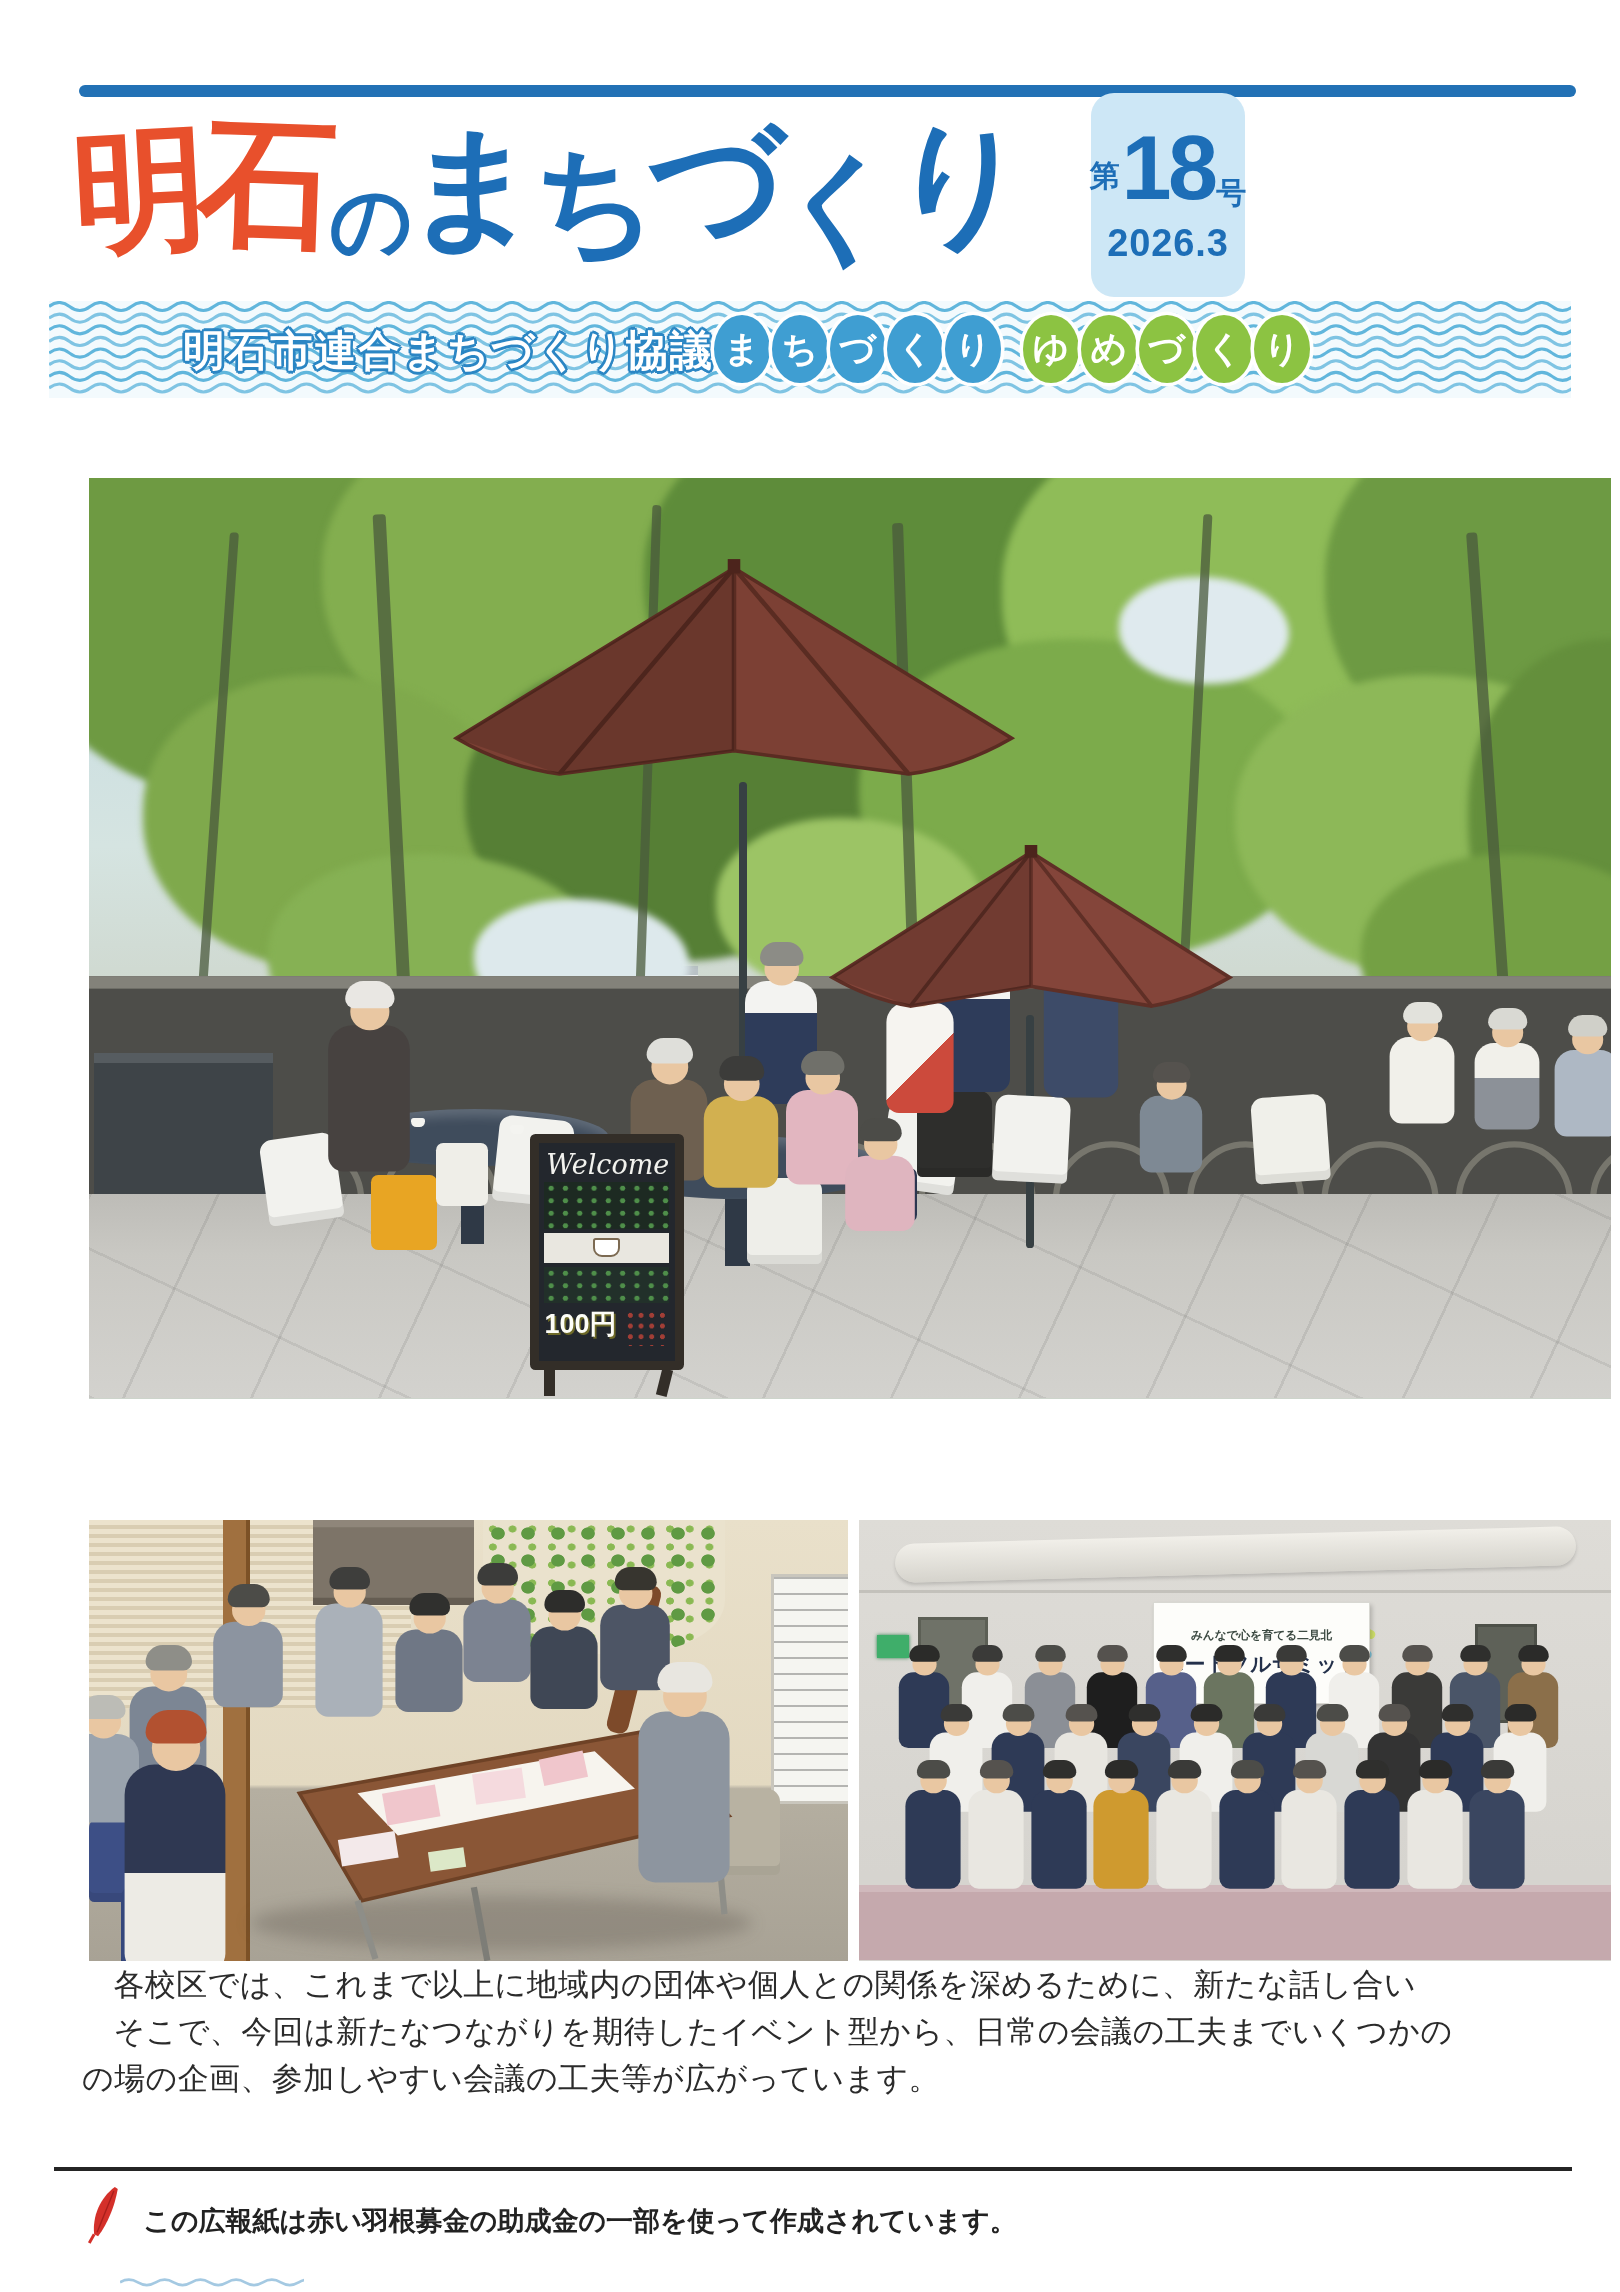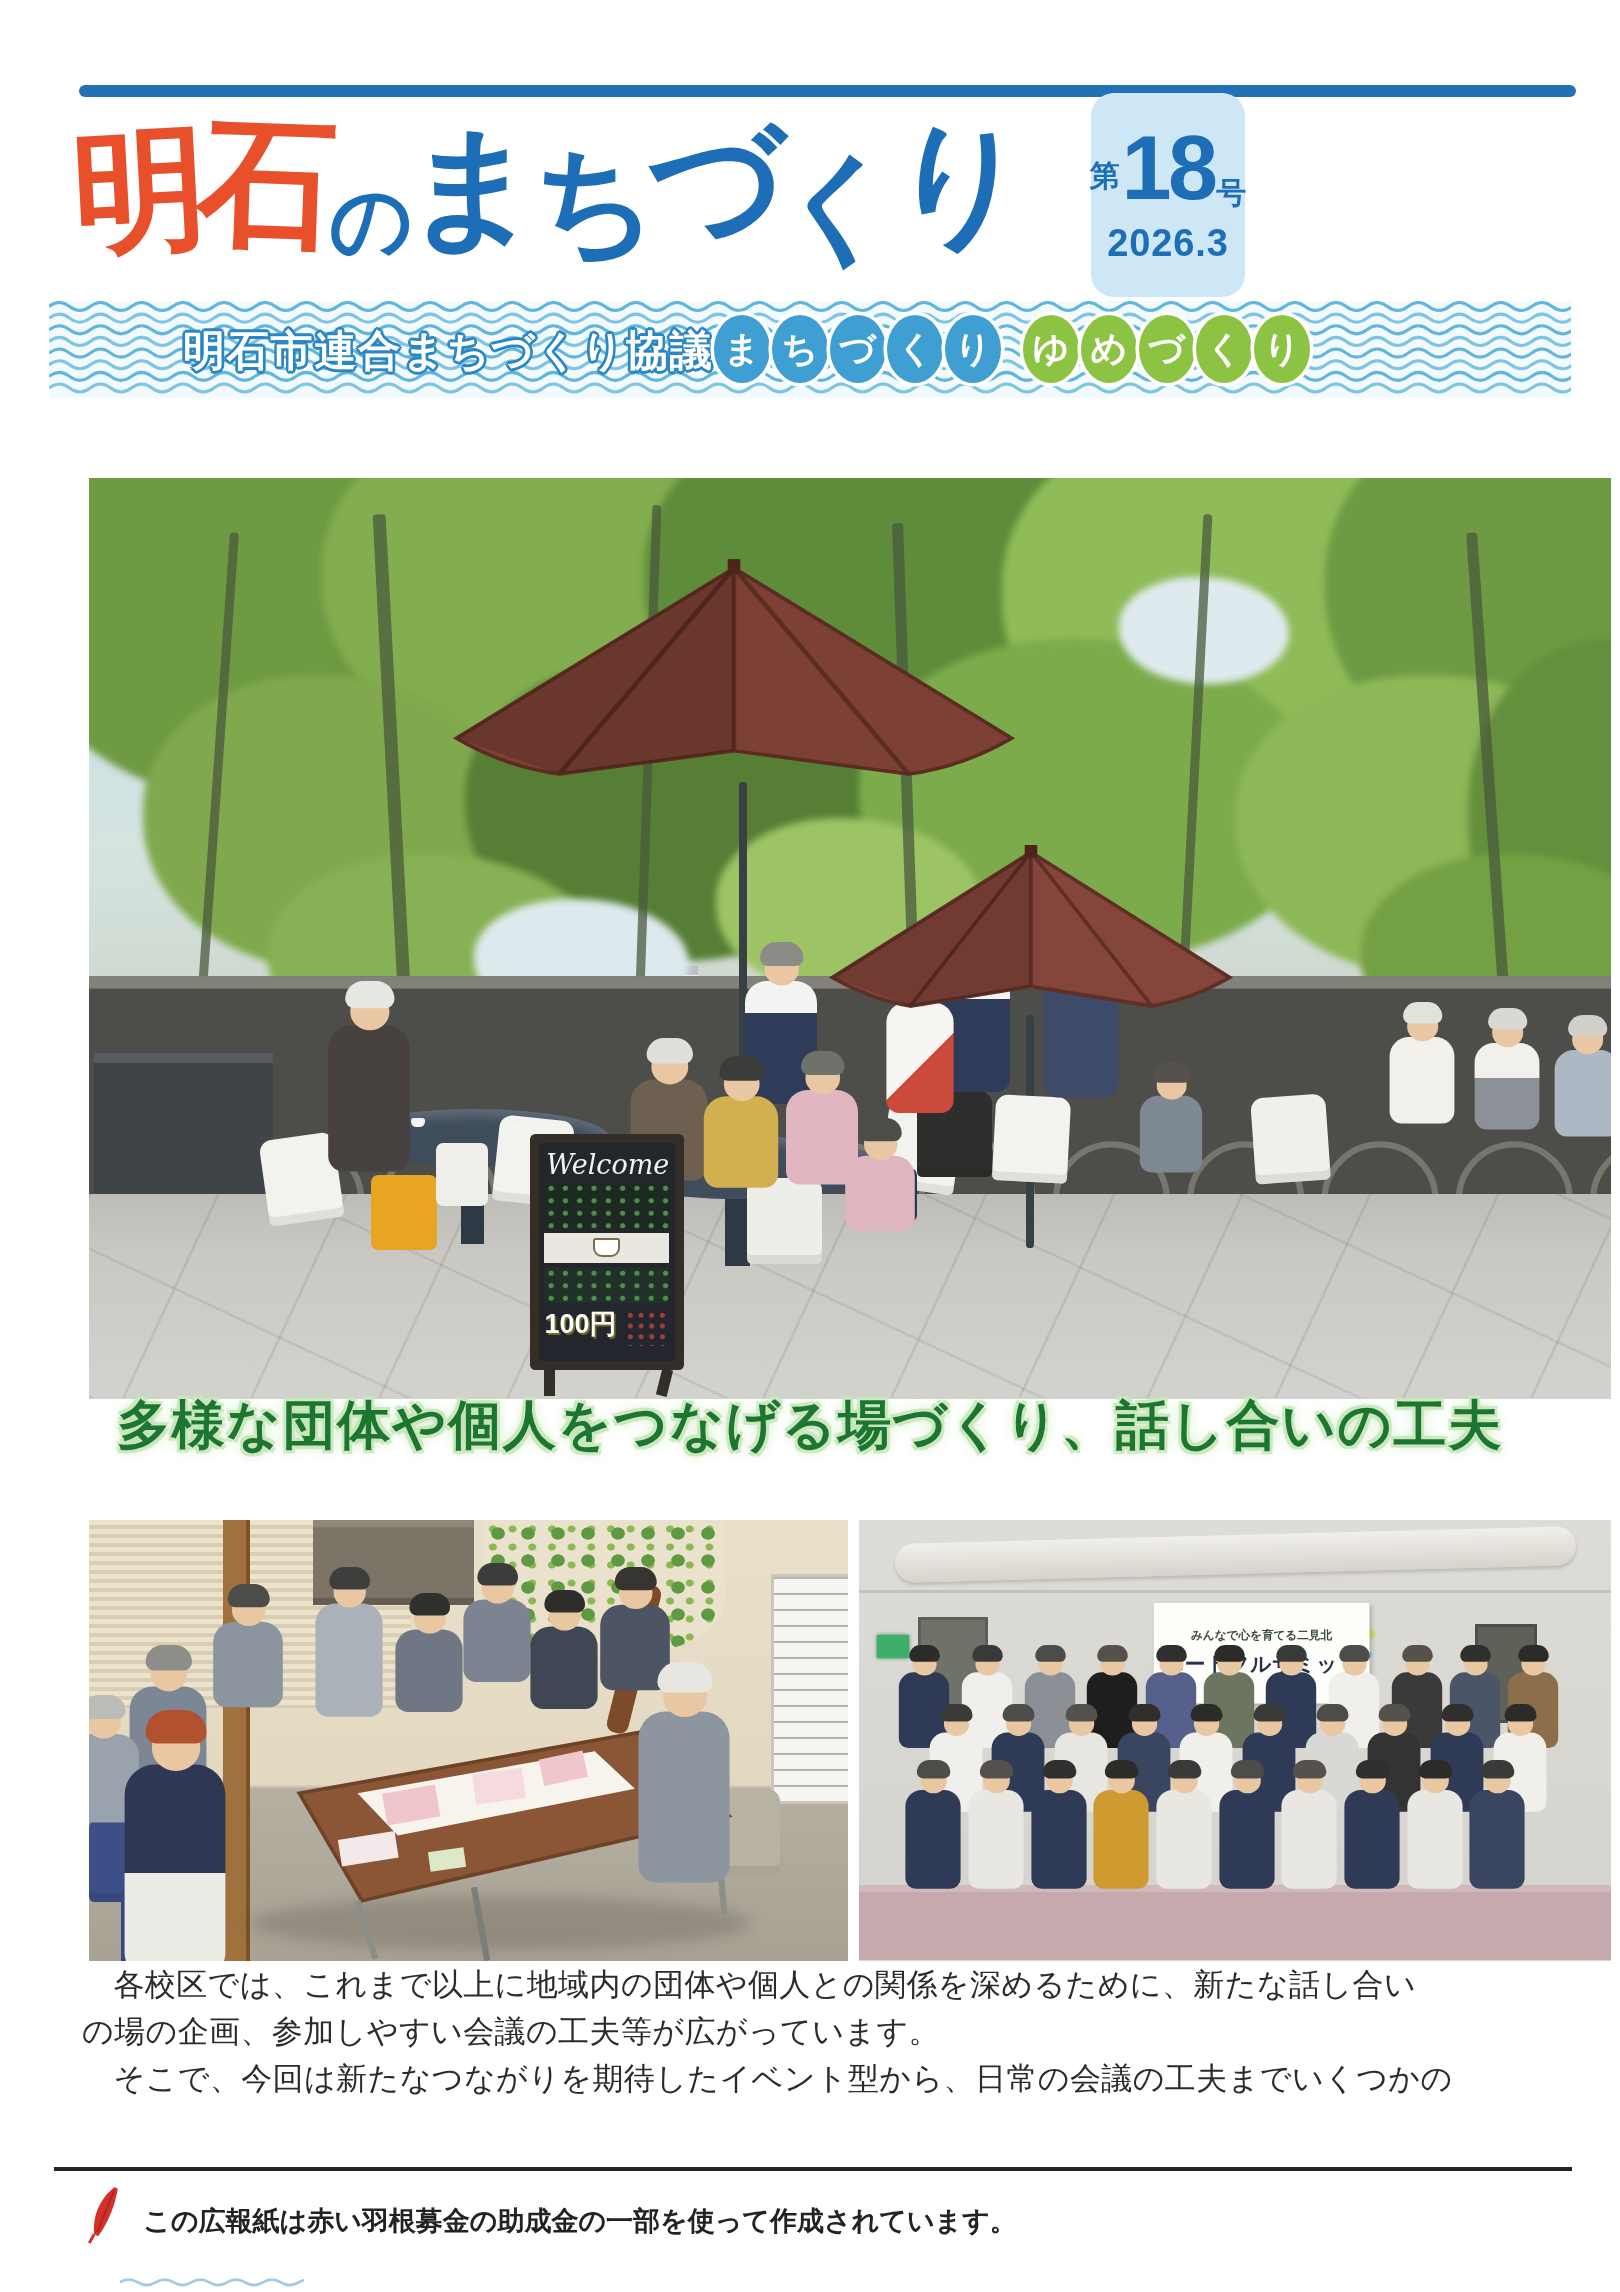--- a/index.html
+++ b/index.html
@@ -329,21 +329,20 @@
       <rect x="338" y="0" width="14" height="16" fill="#4c241c"></rect>
     </svg>
     <svg style="left:727px;top:367px;z-index:7;" width="430" height="179" viewBox="0 0 480 200">
       <path d="M240,8 L462,148 Q420,172 375,180 L240,158 L105,180 Q60,172 18,148 Z" fill="#84453a" stroke="#5f2f26" stroke-width="4"></path>
       <path d="M240,8 L105,180 M240,8 L240,158 M240,8 L375,180" stroke="#5f2f26" stroke-width="4" fill="none"></path>
       <path d="M240,8 L18,148 L105,180 L240,158 Z" fill="rgba(0,0,0,0.14)"></path>
       <rect x="233" y="0" width="14" height="14" fill="#4c241c"></rect>
     </svg>
   </figure>
 
-  <h2 class="headline">多様な団体や個人をつなげる場づくり、話し合いの工夫</h2>
 
   <figure class="photo" id="left-photo">
     <div class="blinds"></div>
     <div class="shelf"></div>
     <div class="mural"></div>
     <div class="mural-trunk"></div>
     <div class="beam"></div>
     <div class="whiteboard"></div>
     <div class="lp-shadow"></div>
     <svg width="759" height="441" style="left:0;top:0;z-index:4;" viewBox="0 0 848 492">
@@ -583,22 +582,22 @@
         <div class="person" style="left: 613px; top: 240px; transform: scale(1.15); z-index: 6;">
           <div class="hair" style="background: rgb(58, 58, 56);"></div>
           <div class="face"></div>
           <div class="torso" style="background: rgb(58, 70, 96); height: 86px;"></div>
         </div>
       </div>
   </figure>
 
   <div class="body-text">
     <div>　各校区では、これまで以上に地域内の団体や個人との関係を深めるために、新たな話し合い</div>
+    <div>　そこで、今回は新たなつながりを期待したイベント型から、日常の会議の工夫までいくつかの</div>
     <div>の場の企画、参加しやすい会議の工夫等が広がっています。</div>
-    <div>　そこで、今回は新たなつながりを期待したイベント型から、日常の会議の工夫までいくつかの</div>
   </div>
 
   <div class="divider"></div>
 
   <div class="footer-note">
     <svg class="feather" viewBox="0 0 40 60">
       <path d="M31 2 C16 13 8 32 10 50 L14 52 C24 39 31 21 34 4 Z" fill="#d4302a"></path>
       <path d="M10 50 L5 59" stroke="#d4302a" stroke-width="3" fill="none"></path>
       <path d="M30 6 L13 48" stroke="#a81f1c" stroke-width="1.4" fill="none"></path>
     </svg>

